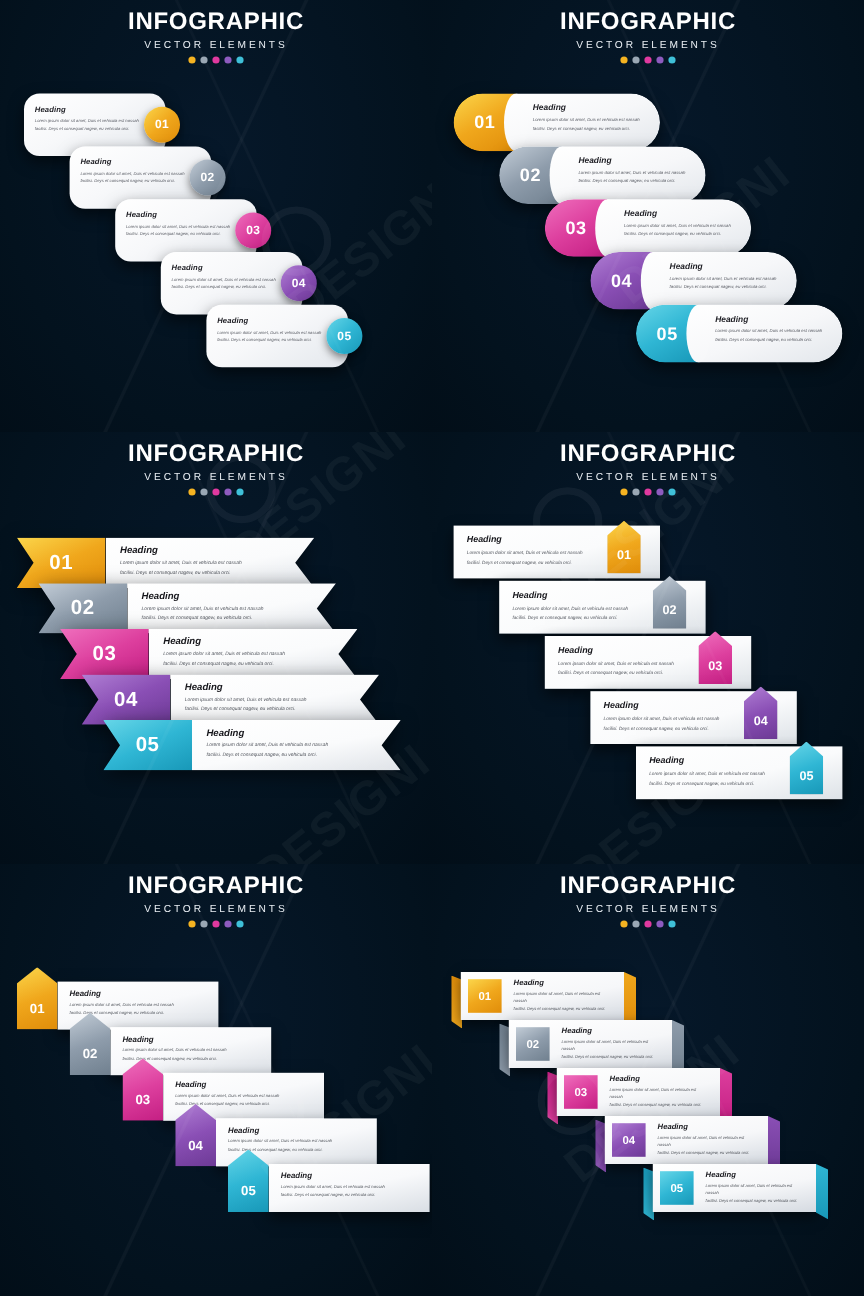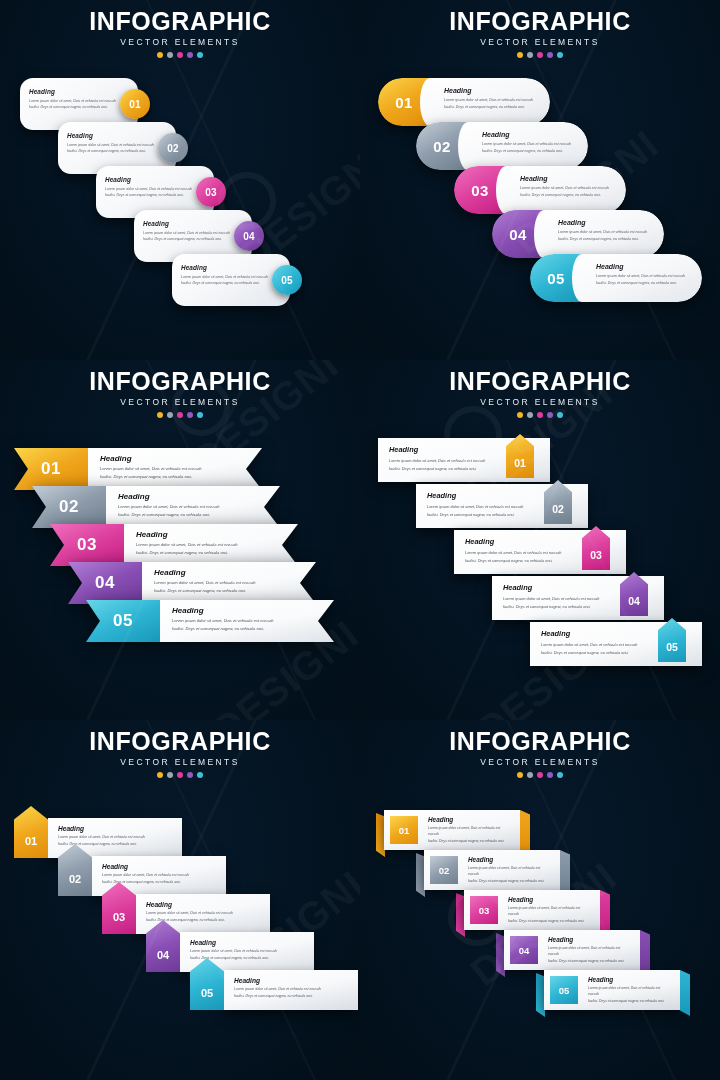--- a/index.html
+++ b/index.html
@@ -27,21 +27,21 @@
     content:""; position:absolute; inset:0; pointer-events:none;
     background:
       linear-gradient(115deg, transparent 0 48%, rgba(255,255,255,.035) 48.2% 48.6%, transparent 48.8% 100%),
       linear-gradient(-115deg, transparent 0 40%, rgba(255,255,255,.028) 40.2% 40.5%, transparent 40.7% 100%);
   }
 
   
   .hdr { position:absolute; top:8px; left:0; right:0; text-align:center; z-index:5;}
   .hdr .t1 {
     font-family:"Liberation Sans", sans-serif;
-    font-size:25px; font-weight:700; letter-spacing:.6px; color:#fff;
+    font-size:20px; font-weight:700; letter-spacing:.6px; color:#fff;
     line-height:1.05;
   }
   .hdr .t2 {
     font-size:8.5px; letter-spacing:2.4px; color:#e9eef3; font-weight:400;
     margin-top:3px;
   }
   .dots { margin-top:5px; display:flex; justify-content:center; gap:4px;}
   .dots i { width:6px; height:6px; border-radius:50%; display:block;}
 
   

